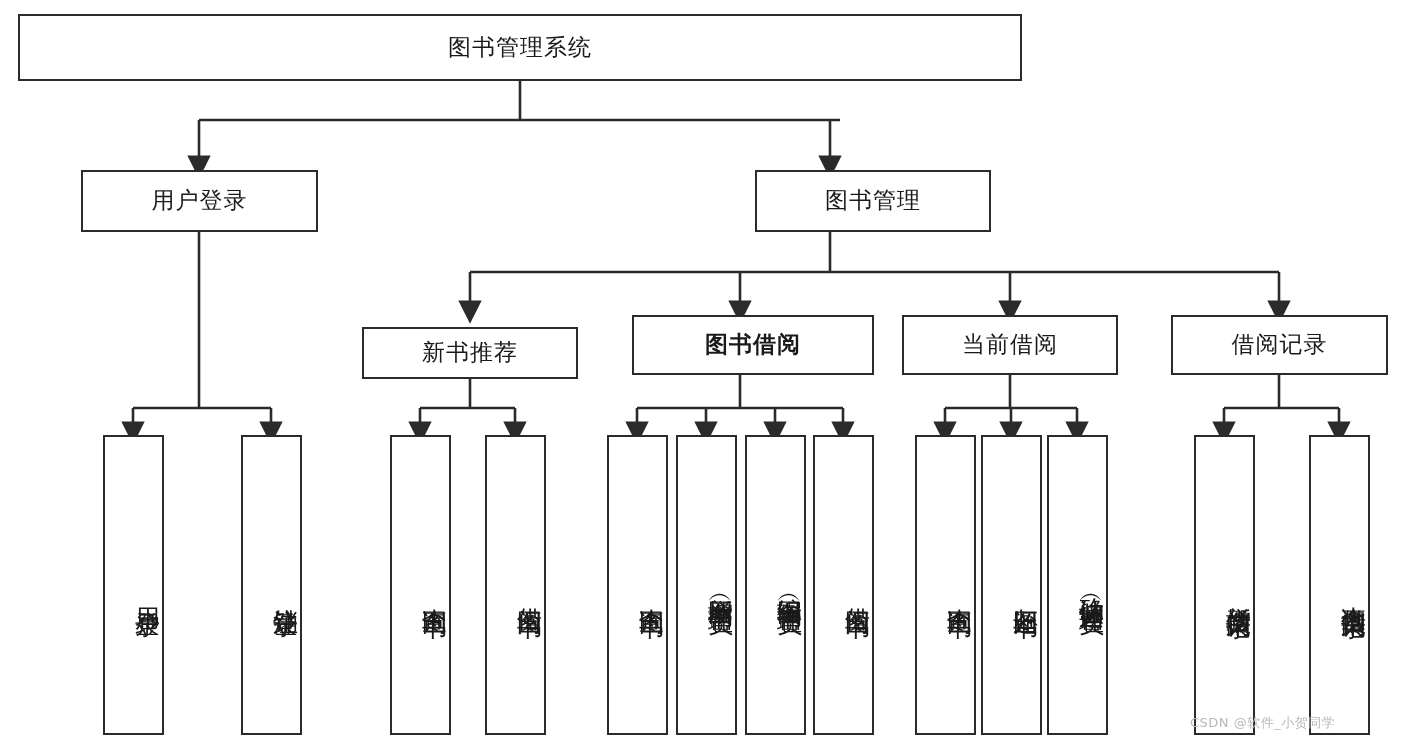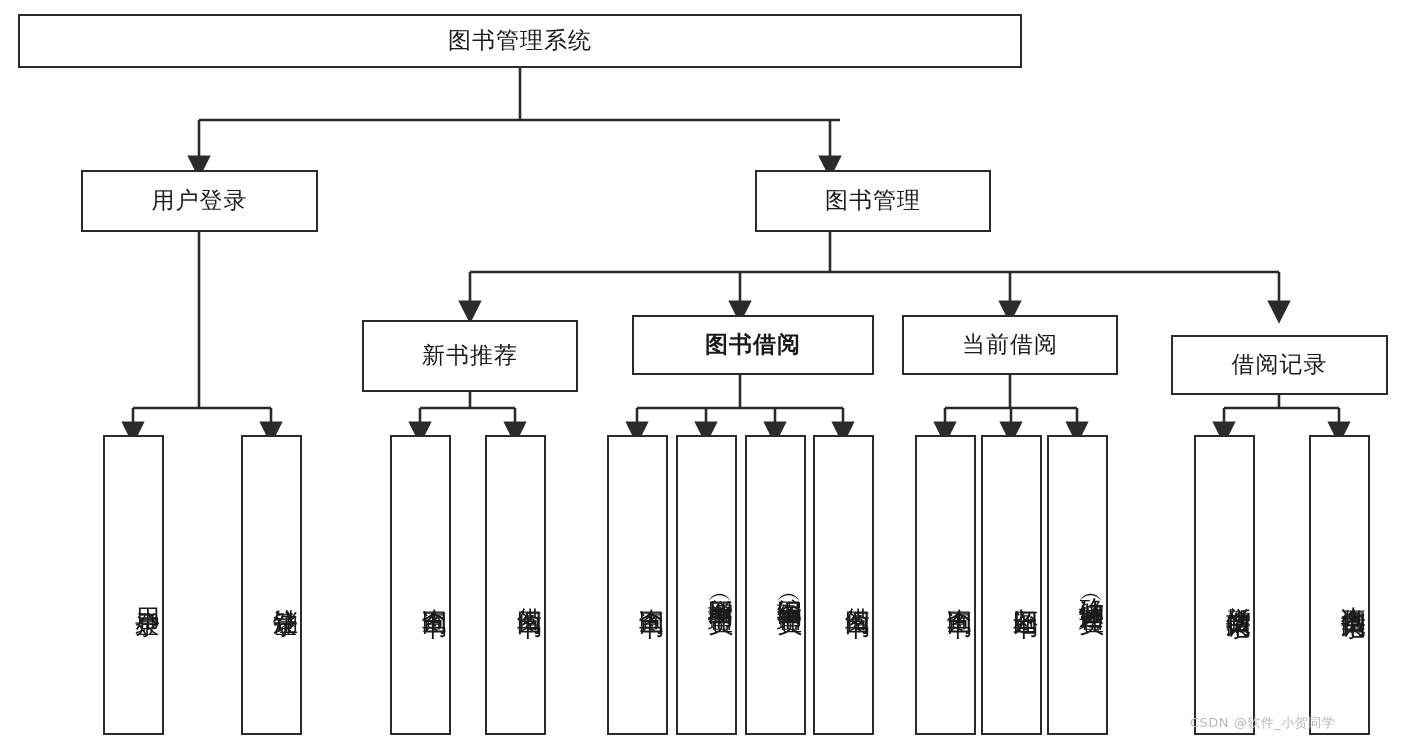--- a/index.html
+++ b/index.html
@@ -118,41 +118,41 @@
       <path d="M1011,408 L1011,424" marker-end="url(#arrow)"></path>
       <path d="M1077,408 L1077,424" marker-end="url(#arrow)"></path>
 
       <path d="M1279,375 L1279,408"></path>
       <path d="M1224,408 L1339,408"></path>
       <path d="M1224,408 L1224,424" marker-end="url(#arrow)"></path>
       <path d="M1339,408 L1339,424" marker-end="url(#arrow)"></path>
     </g>
   </svg>
 
-  <div class="node node-h node-root" style="left:18px; top:14px; width:1004px; height:54px;">
+  <div class="node node-h node-root" style="left:18px; top:14px; width:1004px; height:67px;">
     <span>图书管理系统</span>
   </div>
 
   <div class="node node-h" style="left:81px; top:170px; width:237px; height:62px;">
     <span>用户登录</span>
   </div>
   <div class="node node-h" style="left:712px; top:170px; width:236px; height:62px;margin-left:43px;">
     <span>图书管理</span>
   </div>
 
-  <div class="node node-h" style="left:362px; top:320px; width:216px; height:72px;">
+  <div class="node node-h" style="left:362px; top:327px; width:216px; height:52px;">
     <span>新书推荐</span>
   </div>
   <div class="node node-h" style="left:632px; top:315px; width:242px; height:60px;font-weight:bold;">
     <span>图书借阅</span>
   </div>
   <div class="node node-h" style="left:902px; top:315px; width:216px; height:60px;">
     <span>当前借阅</span>
   </div>
-  <div class="node node-h" style="left:1171px; top:315px; width:217px; height:60px;margin-top:20px;">
+  <div class="node node-h" style="left:1171px; top:315px; width:217px; height:60px;">
     <span>借阅记录</span>
   </div>
 
   <div class="node node-v" style="left:103px; top:435px; width:61px; height:300px;">
     <span>用户登录</span>
   </div>
   <div class="node node-v" style="left:241px; top:435px; width:61px; height:300px;">
     <span>注销登录</span>
   </div>
 

